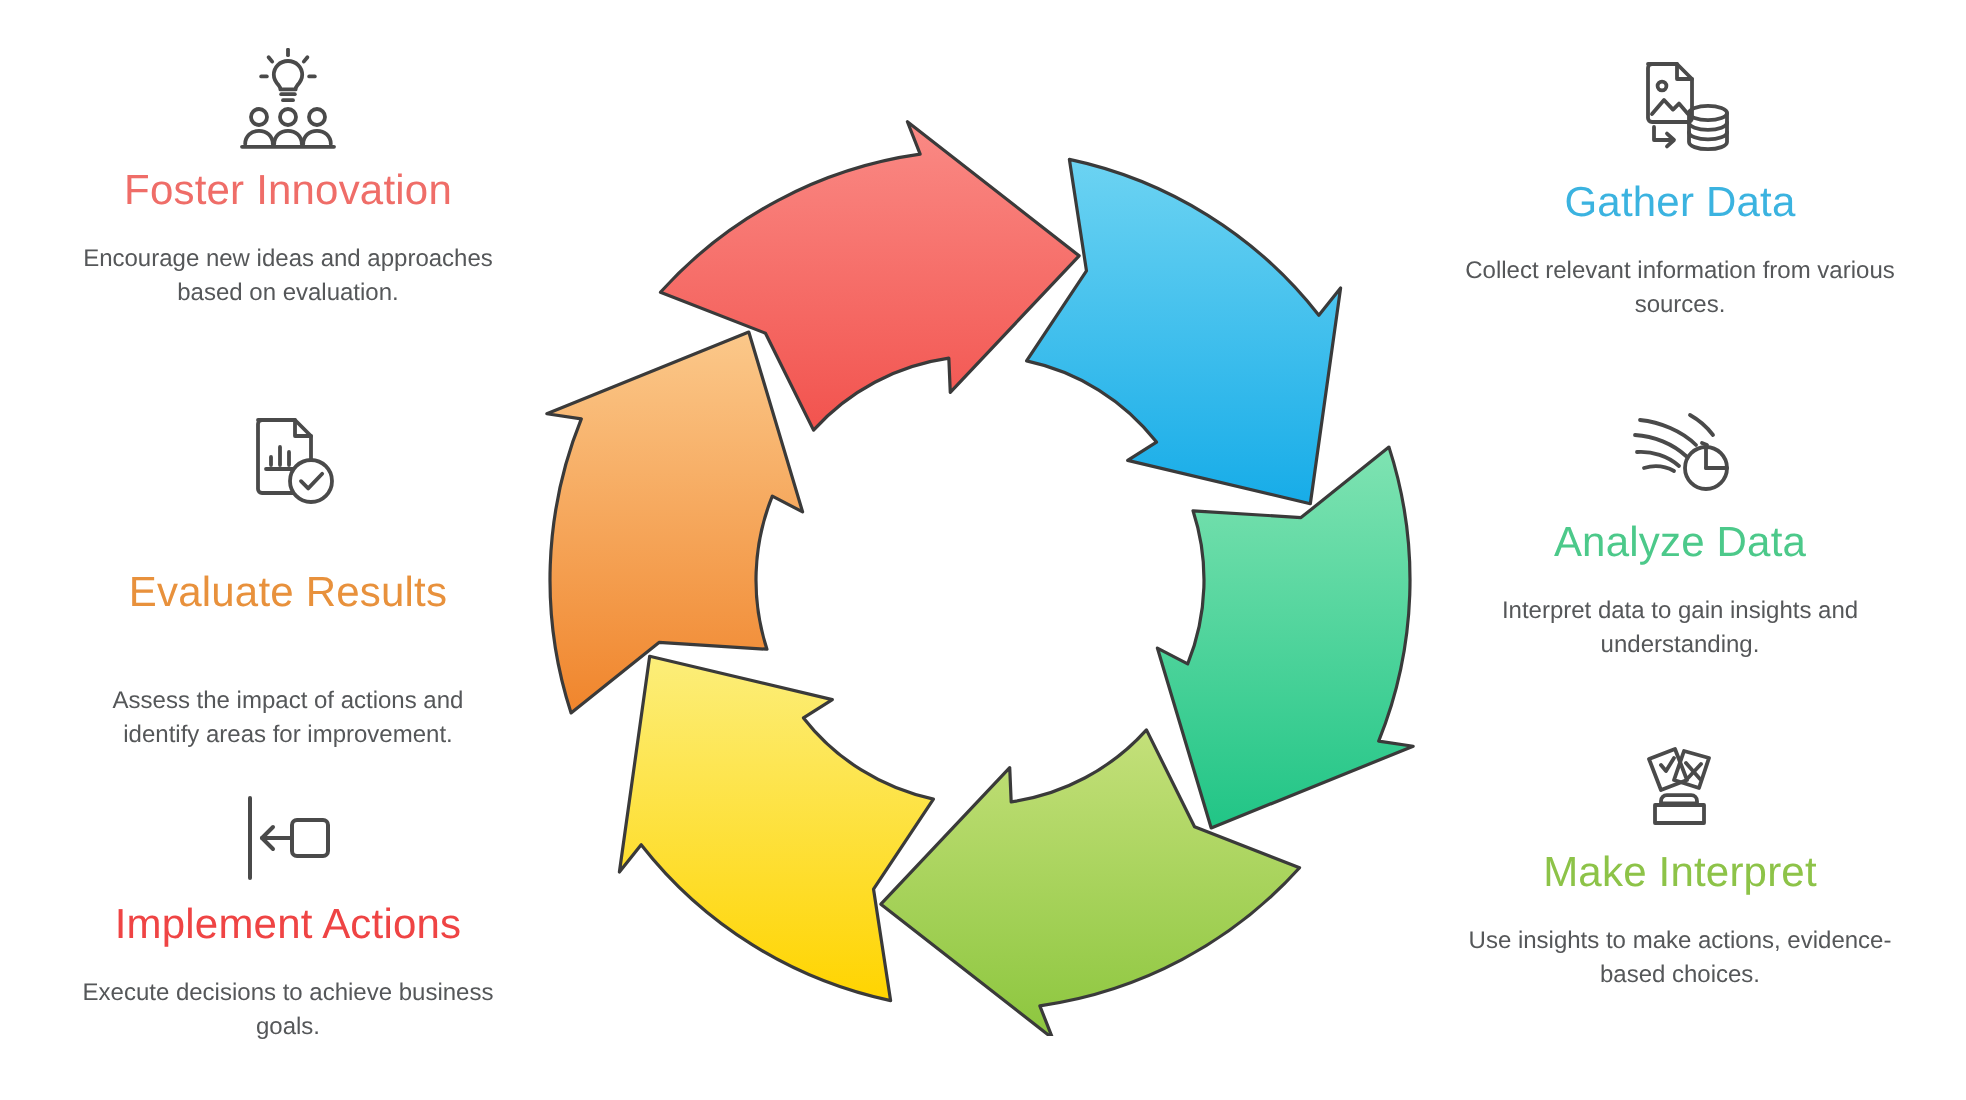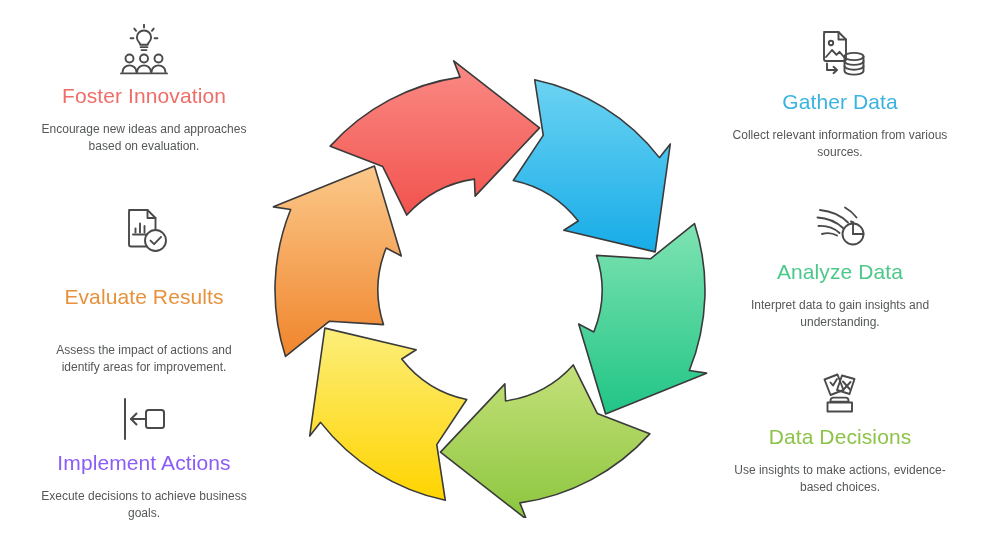--- a/index.html
+++ b/index.html
@@ -150,21 +150,21 @@
         <svg width="58" height="48" viewBox="0 0 58 48" fill="none" stroke="#4a4a4a" stroke-width="2" stroke-linecap="round" stroke-linejoin="round">
 
           <line x1="10" y1="4" x2="10" y2="44"></line>
 
           <line x1="16" y1="24" x2="31" y2="24"></line>
           <path d="M21.5 18.5L16 24l5.5 5.5"></path>
 
           <rect x="31" y="15" width="18" height="18" rx="2.5"></rect>
         </svg>
       </div>
-      <h3 class="step-title" style="color:#8b5cf6">Implement Actions</h3>
+      <h3 class="step-title" style="color:#ef4444">Implement Actions</h3>
       <p class="step-desc">Execute decisions to achieve business goals.</p>
     </div>
 
   </div>
 
   <div id="right-column" class="side-column">
 
     <div id="card-gather" class="step-card">
       <div class="step-icon">
         <svg width="56" height="52" viewBox="0 0 56 52" fill="none" stroke="#4a4a4a" stroke-width="1.9" stroke-linecap="round" stroke-linejoin="round">
@@ -215,21 +215,21 @@
           <path d="M18.5 13.5l2.5 3 4-6.5"></path>
 
           <path d="M30 6.5L42.5 10l-5 15-12.5-4z"></path>
           <path d="M31 12.5l7 8"></path>
           <path d="M38.5 13l-6.5 7"></path>
 
           <path d="M18.5 31.5c0-1.6 1.3-2.9 2.9-2.9h12.2c1.6 0 2.9 1.3 2.9 2.9v1.2H18.5z"></path>
           <path d="M15.5 33.5h24.5v9H15.5z"></path>
         </svg>
       </div>
-      <h3 class="step-title" style="color:#8DC348">Data Decisions</h3>
+      <h3 class="step-title" style="color:#8DC348">Make Interpret</h3>
       <p class="step-desc">Use insights to make actions, evidence-based choices.</p>
     </div>
 
   </div>
 
   <div id="cycle-wheel">
     <svg id="wheel-svg" width="460" height="480" viewBox="0 0 460 480">
       <defs id="wheel-gradients">
           <linearGradient id="grad-gather_data" x1="0" y1="0" x2="0" y2="1">
             <stop offset="0" stop-color="#6CD3F2"></stop>

